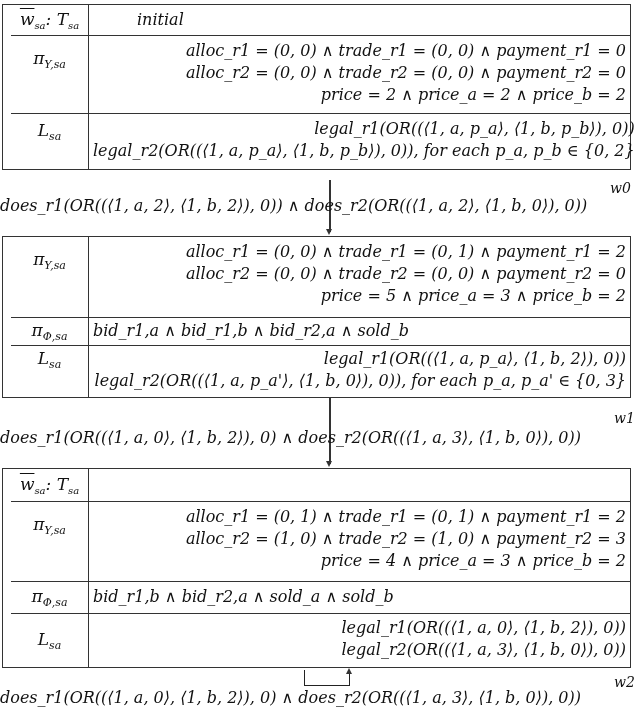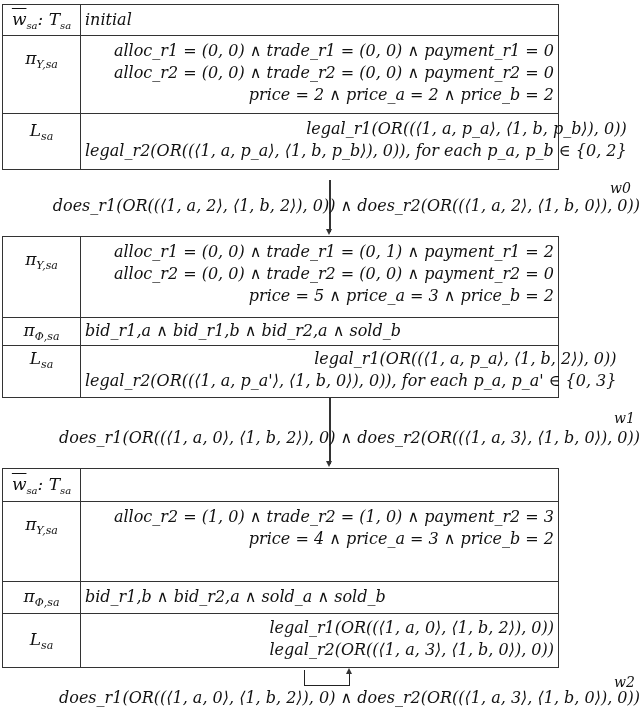--- a/index.html
+++ b/index.html
@@ -2,24 +2,25 @@
 <html><head>
 <meta charset="utf-8">
 <style>
   html, body { margin: 0; padding: 0; background: #ffffff; }
   body {
     width: 640px; height: 713px; position: relative; overflow: hidden;
     font-family: "DejaVu Serif", "Liberation Serif", serif;
     color: #111;
   }
   .state {
-    position: absolute; left: 2px; width: 557px;
+    position: absolute; left: 2px; width: 629px;
     border: 1.5px solid #333;
     box-sizing: border-box;
     background: #fff;
+    padding-left: 8px;
   }
   .row {
     display: flex; border-top: 1.5px solid #333;
     box-sizing: border-box;
   }
   .row:first-child { border-top: none; }
   .lbl {
     width: 78px; flex: 0 0 78px;
     border-right: 1.5px solid #333;
     display: flex; align-items: center; justify-content: center;
@@ -28,21 +29,21 @@
   }
   .lbl.top { align-items: flex-start; padding-top: 6px; }
   .cont {
     flex: 1; padding: 2px 4px;
     font-style: italic; font-size: 16px; line-height: 22px;
     box-sizing: border-box;
     white-space: nowrap;
   }
   .line { display: block; height: 22px; text-align: right; }
   .action {
-    position: absolute; left: 0; width: 640px; text-align: right;
+    position: absolute; left: 0; width: 640px; text-align: left;
     font-style: italic; font-size: 16px; white-space: nowrap;
   }
   .wlabel {
     position: absolute; font-style: italic; font-size: 14px;
   }
   .vline { position: absolute; width: 1.5px; background: #333; }
   .arrowhead {
     position: absolute; width: 0; height: 0;
     border-left: 3px solid transparent; border-right: 3px solid transparent;
     border-top: 6px solid #333;
@@ -58,21 +59,21 @@
   }
 </style>
 </head>
 <body>
 
 <div class="state" style="top:4px;">
   <div class="row" style="height:30px;">
     <div class="lbl">
         <span><span style="text-decoration:overline;">w</span><sub style="font-size:10px;">sa</sub>: T<sub style="font-size:10px;">sa</sub></span>
       </div>
-    <div class="cont" style="line-height:26px;">initial</div>
+    <div class="cont" style="line-height:26px;margin-left:44px;">initial</div>
   </div>
   <div class="row" style="height:78px;">
     <div class="lbl top" style="padding-top:12px;">
         <span>π<sub style="font-size:11px;">Y,sa</sub></span>
       </div>
     <div class="cont" style="padding-top:4px;">
       <span class="line">alloc_r1 = (0, 0)  ∧  trade_r1 = (0, 0) ∧  payment_r1 = 0</span>
       <span class="line">alloc_r2 = (0, 0)  ∧  trade_r2 =  (0, 0) ∧  payment_r2 =  0</span>
       <span class="line">price  = 2  ∧  price_a  =  2  ∧  price_b  =  2</span>
     </div>
@@ -130,20 +131,21 @@
   <div class="row" style="height:32px;">
     <div class="lbl">
         <span><span style="text-decoration:overline;">w</span><sub style="font-size:10px;">sa</sub>: T<sub style="font-size:10px;">sa</sub></span>
       </div>
   </div>
   <div class="row" style="height:80px;">
     <div class="lbl top" style="padding-top:12px;">
         <span>π<sub style="font-size:11px;">Y,sa</sub></span>
       </div>
     <div class="cont" style="padding-top:4px;">
+      <span class="line">alloc_r1 = (0, 1)  ∧  trade_r1 = (0, 1) ∧  payment_r1 = 2</span>
       <span class="line">alloc_r2 = (1, 0)  ∧  trade_r2 = (1, 0) ∧  payment_r2 =  3</span>
       <span class="line">price  = 4  ∧  price_a  =  3  ∧  price_b  =  2</span>
     </div>
   </div>
   <div class="row" style="height:32px;">
     <div class="lbl">
         <span>π<sub style="font-size:11px;">Φ,sa</sub></span>
       </div>
     <div class="cont" style="line-height:26px;">bid_r1,b ∧  bid_r2,a ∧ sold_a  ∧  sold_b</div>
   </div>

